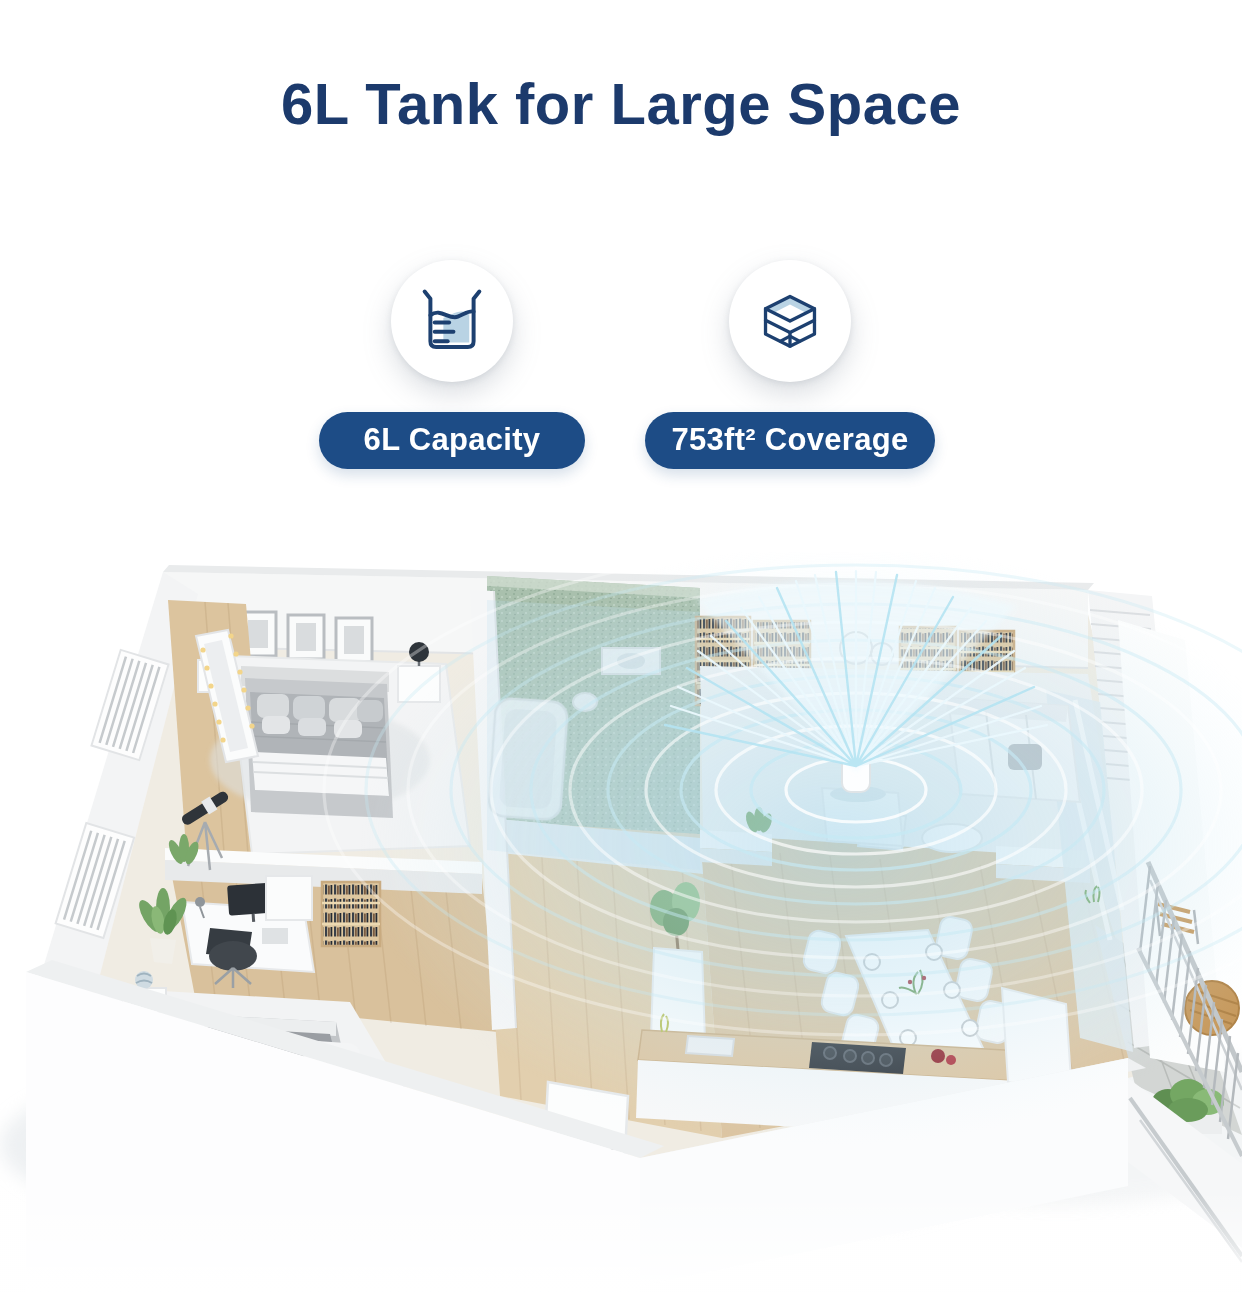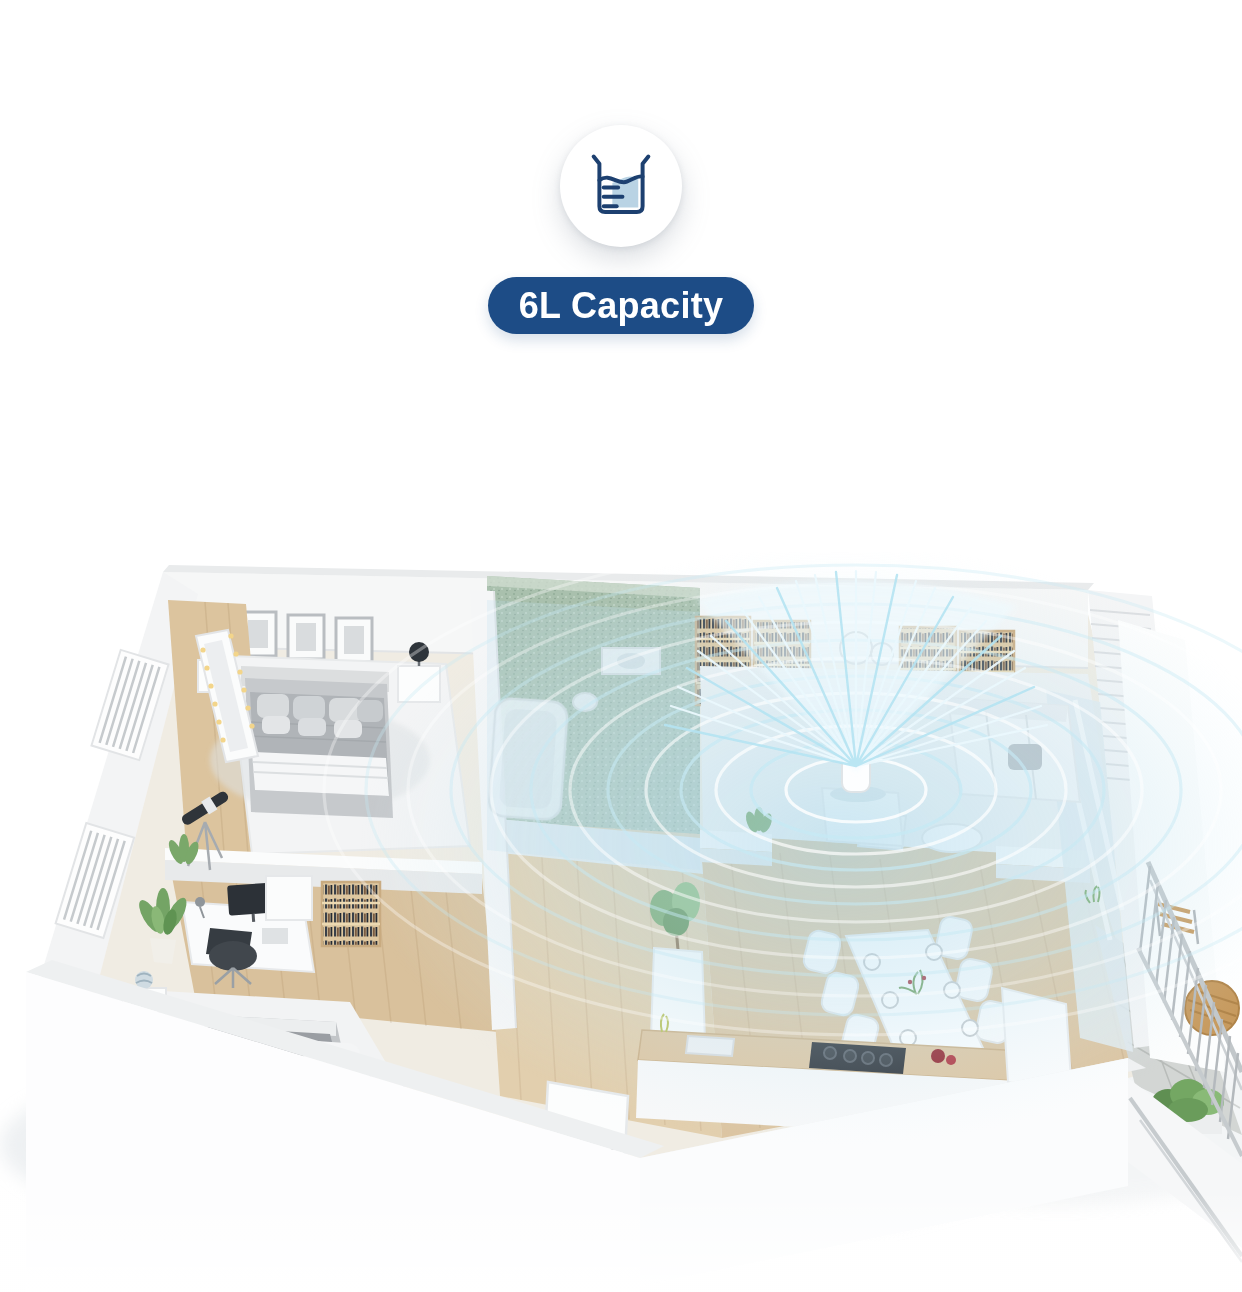--- a/index.html
+++ b/index.html
@@ -24,51 +24,67 @@
   .icon-circle {
     width:122px; height:122px; border-radius:50%; background:#ffffff;
     box-shadow:0 12px 28px rgba(125,138,152,0.28), 0 2px 6px rgba(125,138,152,0.18);
     display:flex; align-items:center; justify-content:center;
   }
   .icon-circle svg { width:72px; height:72px; }
   .badge {
     margin-top:30px; min-width:266px; height:57px; padding:0 26px;
     background:var(--badge-bg,#1d4c86); color:var(--badge-text,#fff);
     border-radius:29px; display:flex; align-items:center; justify-content:center;
-    font-size:36px; font-weight:700; letter-spacing:0.3px; white-space:nowrap;
+    font-size:31px; font-weight:700; letter-spacing:0.3px; white-space:nowrap;
     box-shadow:0 6px 14px rgba(29,76,134,0.18);
   }
 
   .floorplan { position:absolute; left:0; top:552px; width:1242px; height:740px; }
   .floorplan svg { display:block; width:100%; height:100%; }
 </style>
 </head>
 <body>
 
 <div class="page">
 
+  <h1 class="title">6L Tank for Large Space</h1>
 
   <div class="features">
 
     <div class="feature">
       <div class="icon-circle">
         <svg viewBox="-50 -50 100 100">
           <path d="M-12,-4 C-2,-8 8,-16 20,-12 L24,-10 L24,30 L-12,30 Z" style="fill:var(--icon-light-blue,#b9d3e4)" stroke="none"></path>
           <g style="stroke:var(--icon-navy,#1d4070)" stroke-width="5.5" fill="none" stroke-linecap="round" stroke-linejoin="round">
             <path d="M-38,-41 L-30,-31 L-30,28 Q-30,36 -22,36 L22,36 Q30,36 30,28 L30,-31 L38,-41"></path>
             <path d="M-30,-8 C-16,-19 -4,-1 8,-6 C18,-10 24,-15 30,-13"></path>
             <path d="M-24,2 L-4,2"></path>
             <path d="M-24,15 L2,15"></path>
             <path d="M-24,28 L-6,28"></path>
           </g>
         </svg>
       </div>
       <div class="badge">6L Capacity</div>
     </div>
 
+    <div class="feature">
+      <div class="icon-circle">
+        <svg viewBox="-50 -50 100 100">
+          <path d="M0,-34 L-34,-17 L-23,-11 L0,-23 L23,-11 L34,-17 Z" style="fill:var(--icon-light-blue,#b9d3e4)" stroke="none"></path>
+          <g style="stroke:var(--icon-navy,#1d4070)" stroke-width="4.6" fill="none" stroke-linecap="round" stroke-linejoin="round">
+            <path d="M0,-34 L-34,-17 L-34,18 L0,35 L34,18 L34,-17 Z"></path>
+            <path d="M-34,-17 L0,0 L34,-17"></path>
+            <path d="M-34,-1 L0,16 L34,-1"></path>
+            <path d="M0,16 L0,35"></path>
+            <path d="M-13,28 L0,21 L13,28"></path>
+          </g>
+        </svg>
+      </div>
+      <div class="badge">753ft² Coverage</div>
+    </div>
 
   </div>
 
   <div class="floorplan">
     <svg viewBox="0 0 1242 740" role="img" aria-label="3D isometric apartment floor plan: humidifier in living room spreading mist over bedroom, office, bathroom, dining area, kitchen and balcony">
       <defs>
         <pattern id="books" width="9" height="14" patternUnits="userSpaceOnUse">
           <rect width="9" height="14" fill="#dec7a0"></rect>
           <rect x="1" y="2.5" width="2.2" height="10" fill="#394049"></rect>
           <rect x="4" y="3.5" width="1.8" height="9" fill="#7a5b41"></rect>

